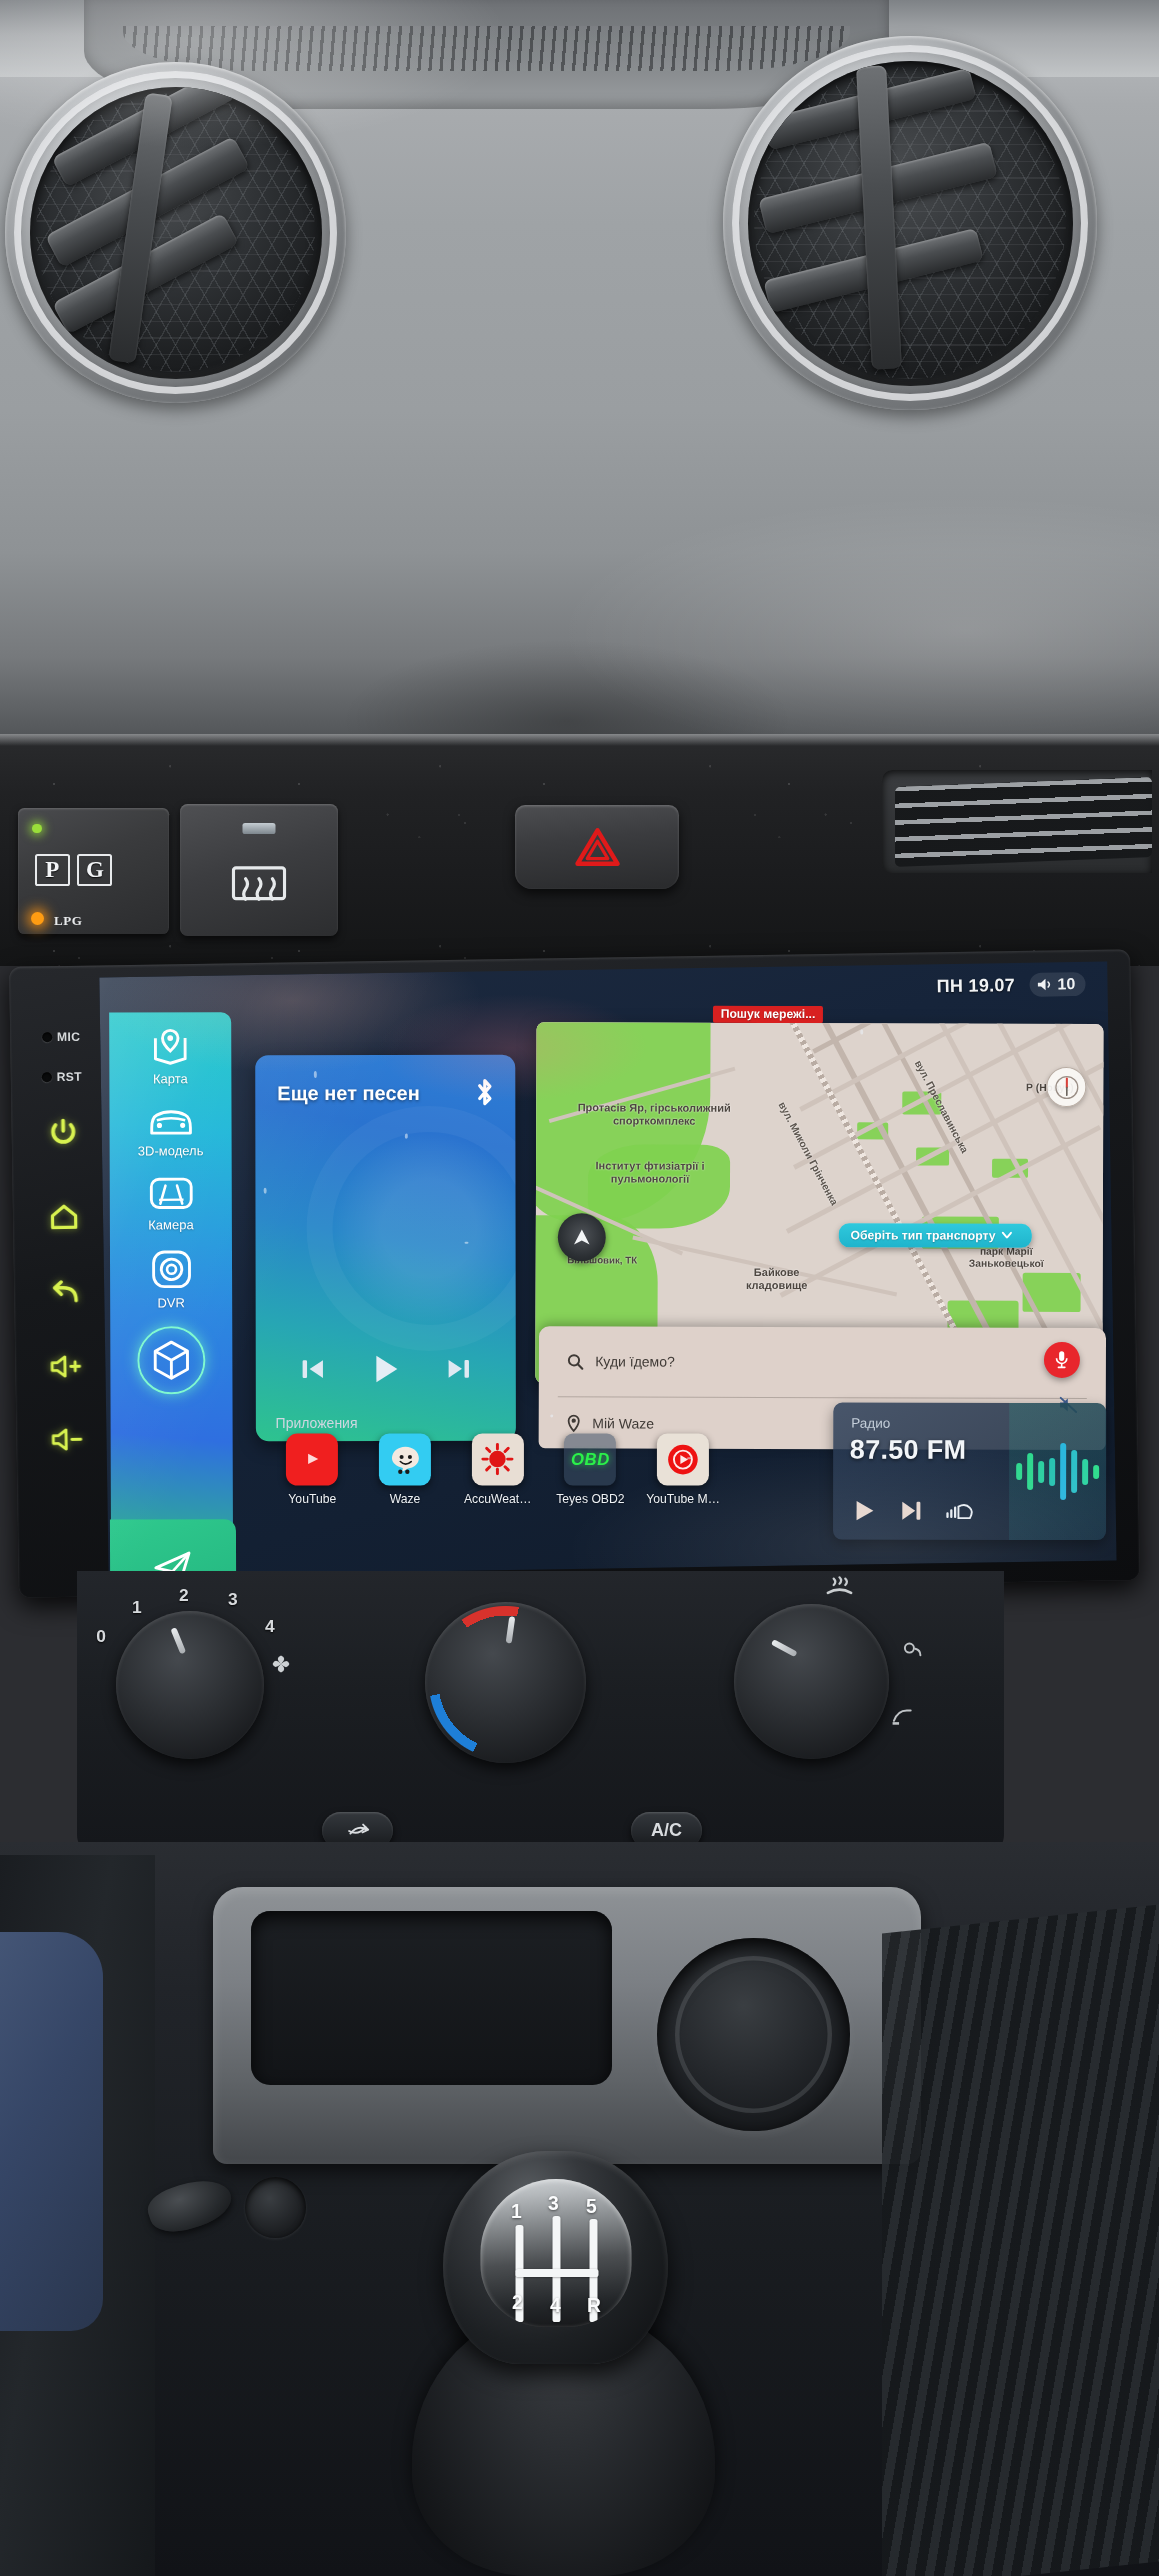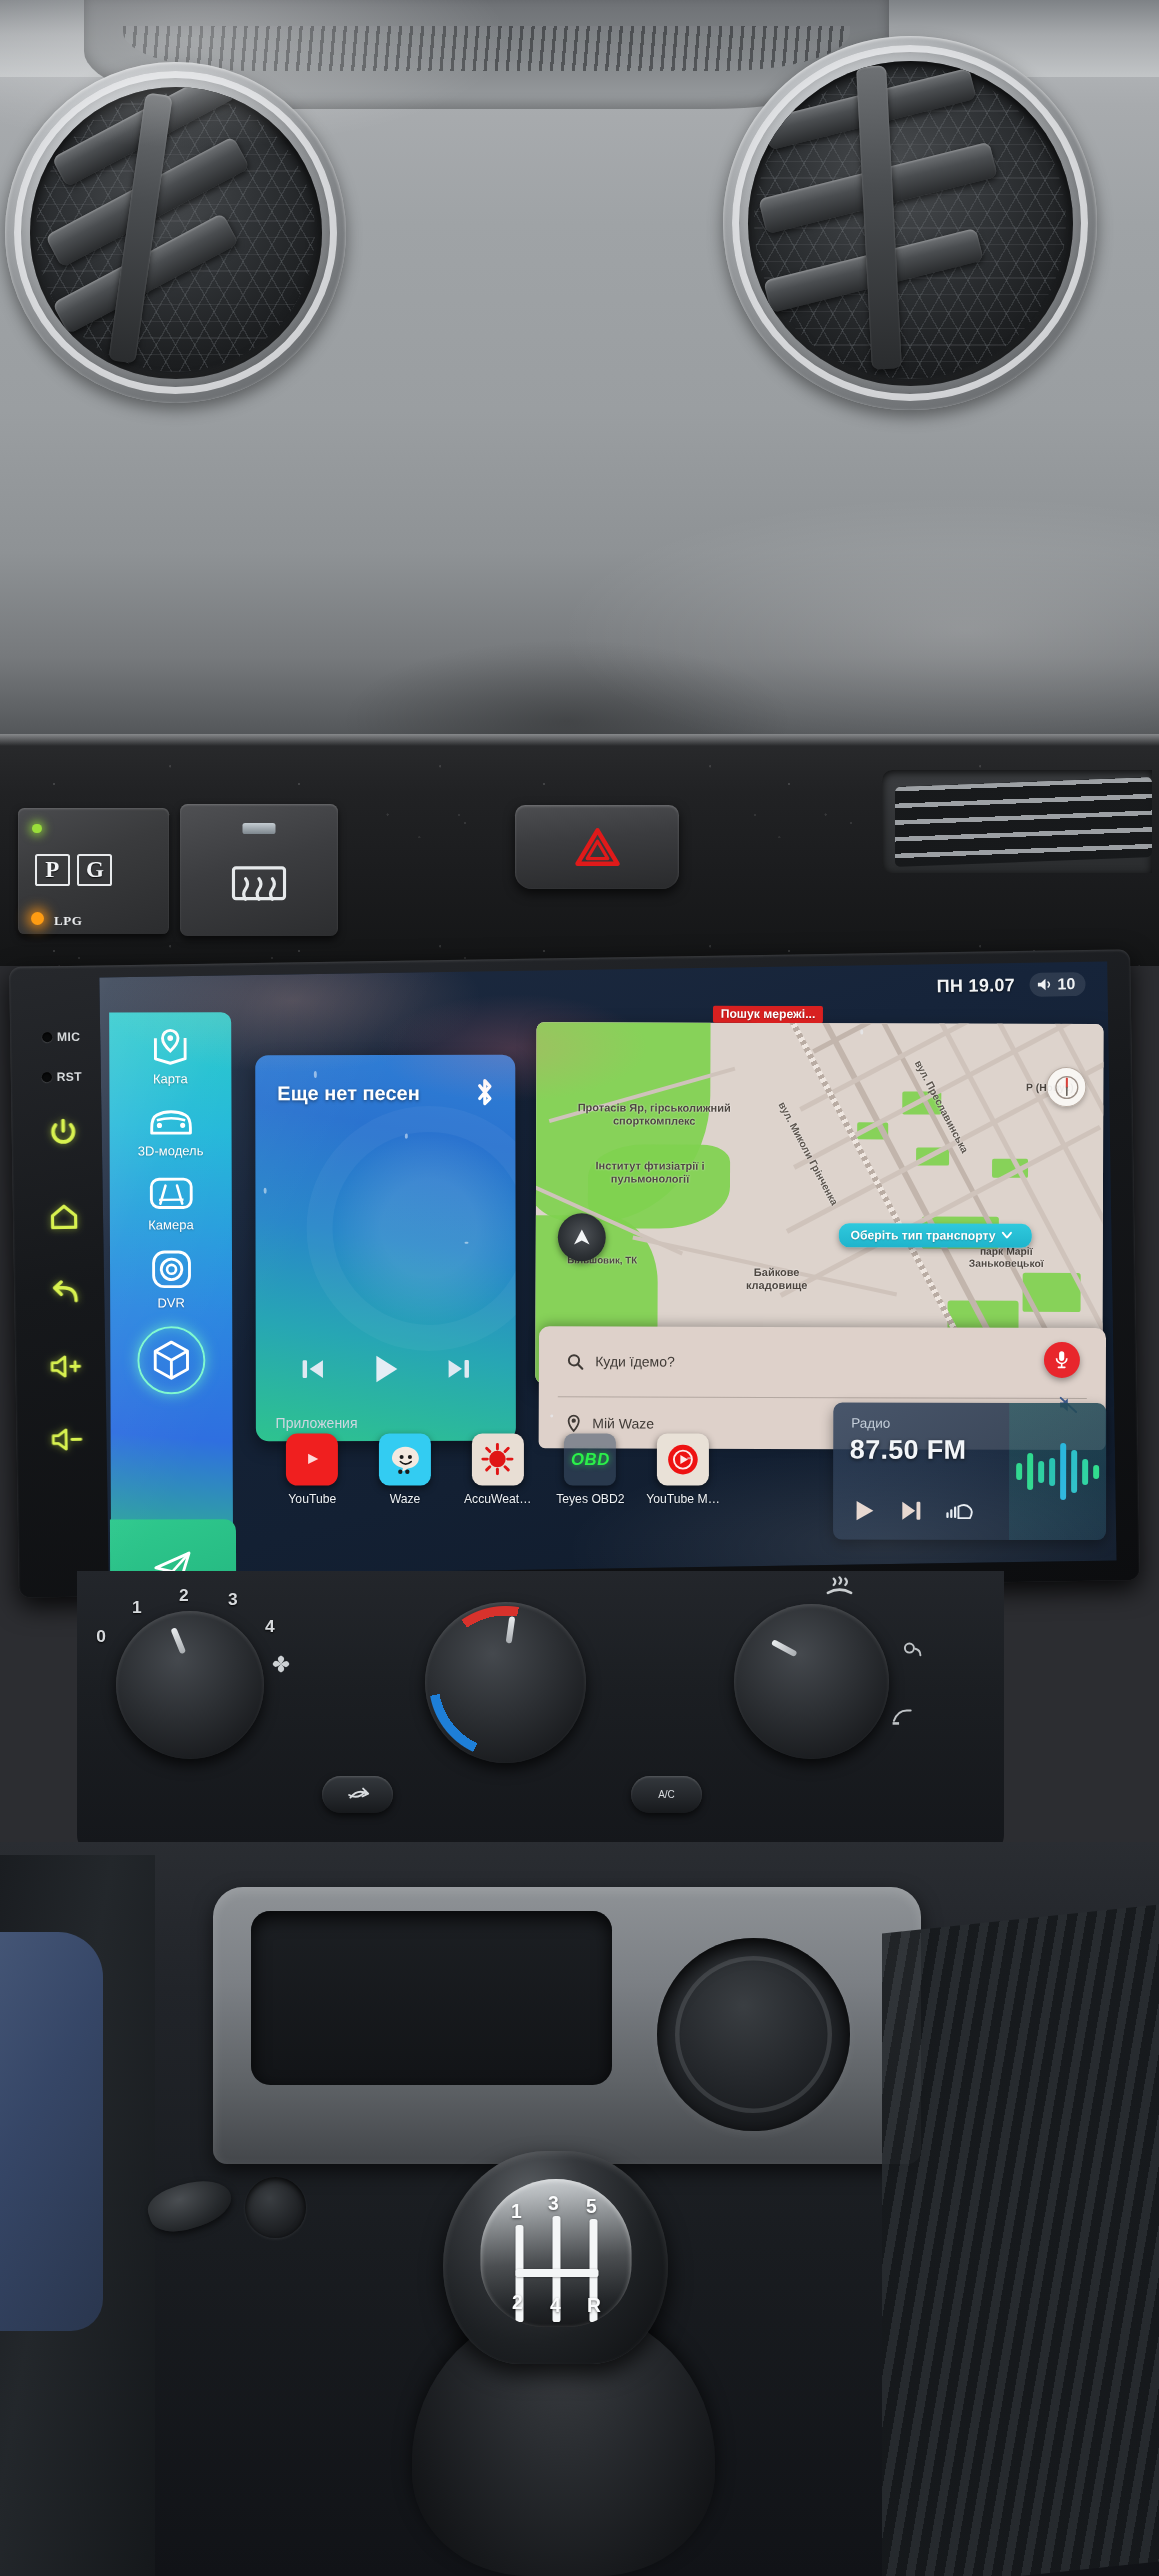--- a/index.html
+++ b/index.html
@@ -378,21 +378,21 @@
     position:absolute; width:161px; height:161px; border-radius:50%;
     background: conic-gradient(from 205deg, #1e7fd8 0deg 55deg, rgba(0,0,0,0) 55deg 120deg, #d8322c 120deg 165deg, rgba(0,0,0,0) 165deg 360deg);
     -webkit-mask: radial-gradient(circle, transparent 0 67px, #000 67px 76px, transparent 77px);
             mask: radial-gradient(circle, transparent 0 67px, #000 67px 76px, transparent 77px);
   }
   .oval-btn {
     position:absolute; width:71px; height:37px; border-radius:19.3px;
     background: linear-gradient(180deg, #34383d 0%, #23262a 60%, #17191c 100%);
     box-shadow: 0 3.2px 7.7px rgba(0,0,0,.65), inset 0 1.3px 1.9px rgba(255,255,255,.16);
     display:flex; align-items:center; justify-content:center;
-    color:#d9dcdf; font-size:10px; font-weight:400;
+    color:#d9dcdf; font-size:18px; font-weight:700;margin-top:36px;
   }
 
   
   .console {
     position:absolute; left:0; top:1842px; width:1159px; height:734px;
     background: linear-gradient(180deg, #2a2d32 0%, #212429 20%, #191c20 55%, #111317 100%);
   }
   .console-tray {
     position:absolute; left:213px; top:1887px; width:708px; height:277px;
     background: linear-gradient(180deg, #8e9296 0%, #7b7f84 35%, #5f6367 70%, #43464a 100%);

